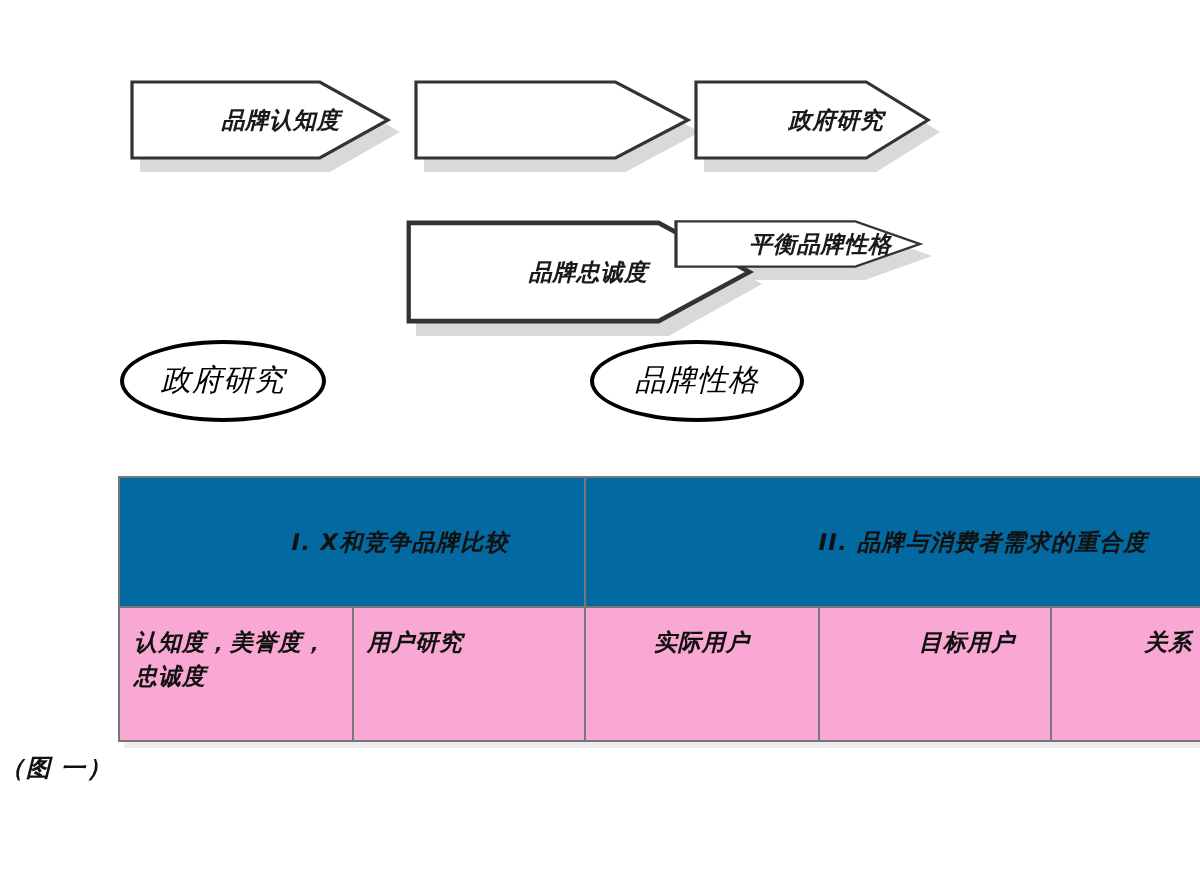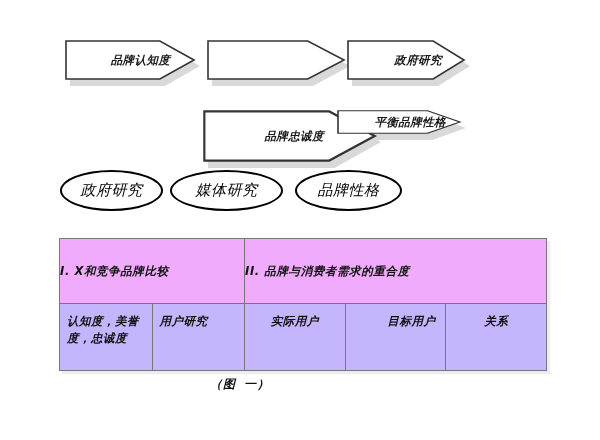--- a/index.html
+++ b/index.html
@@ -115,26 +115,28 @@
     border-collapse: collapse;
     table-layout: fixed;
     border: 1.5px solid #555555;
     box-shadow: 3px 3px 0 0 rgba(0,0,0,0.07);
     background: #ffffff;
   }
   #matrix-table td {
     border: 1px solid #777777;
     padding: 0;
     vertical-align: top;
-    background: #c4b5fd;
+    background: #f9a8d4;
   }
   #matrix-table tr.header-row td {
-    background: #f0abfc;
+    background: #0369a1;
     height: 64px;
     vertical-align: middle;
+    text-align: center;
+    padding-left: 48px;
   }
   #matrix-table tr.body-row td {
     height: 66px;
     vertical-align: top;
   }
   .hdr-text {
     display: block;
     font-family: "DejaVu Sans", "Liberation Sans", sans-serif;
     font-size: 11.5px;
     font-weight: bold;
@@ -158,22 +160,21 @@
     padding-left: 3px;
     padding-right: 3px;
   }
 
   
   #figure-caption {
     position: absolute;
     left: 0;
     top: 376px;
     width: 480px;
-    text-align: center;
-    font-family: Liberation Mono, monospace;
+    font-family: Liberation Sans, sans-serif;
     font-size: 12px;
     font-weight: bold;
     font-style: italic;
     color: #111111;
     letter-spacing: 1px;
   }
 </style>
 </head>
 <body>
 
@@ -251,21 +252,17 @@
         <svg viewBox="0 0 124 36" preserveAspectRatio="none">
           <polygon points="1,1 90.52,1 123,18 90.52,35 1,35" fill="#ffffff" stroke="#333333" stroke-width="1.6" stroke-linejoin="miter"></polygon>
         </svg>
       </div>
       <div class="arrow-label">平衡品牌性格</div>
     </div>
     <div class="ellipse-wrap" style="left: 60px; top: 170px; width: 103px; height: 41px;">
       <div class="ellipse-body"></div>
       <div class="ellipse-label">政府研究</div>
     </div>
-    <div class="ellipse-wrap" style="left: 170px; top: 170px; width: 113px; height: 41px;">
-      <div class="ellipse-body"></div>
-      <div class="ellipse-label">媒体研究</div>
-    </div>
     <div class="ellipse-wrap" style="left: 295px; top: 170px; width: 107px; height: 41px;">
       <div class="ellipse-body"></div>
       <div class="ellipse-label">品牌性格</div>
     </div>
   </div>
 
 </body></html>

